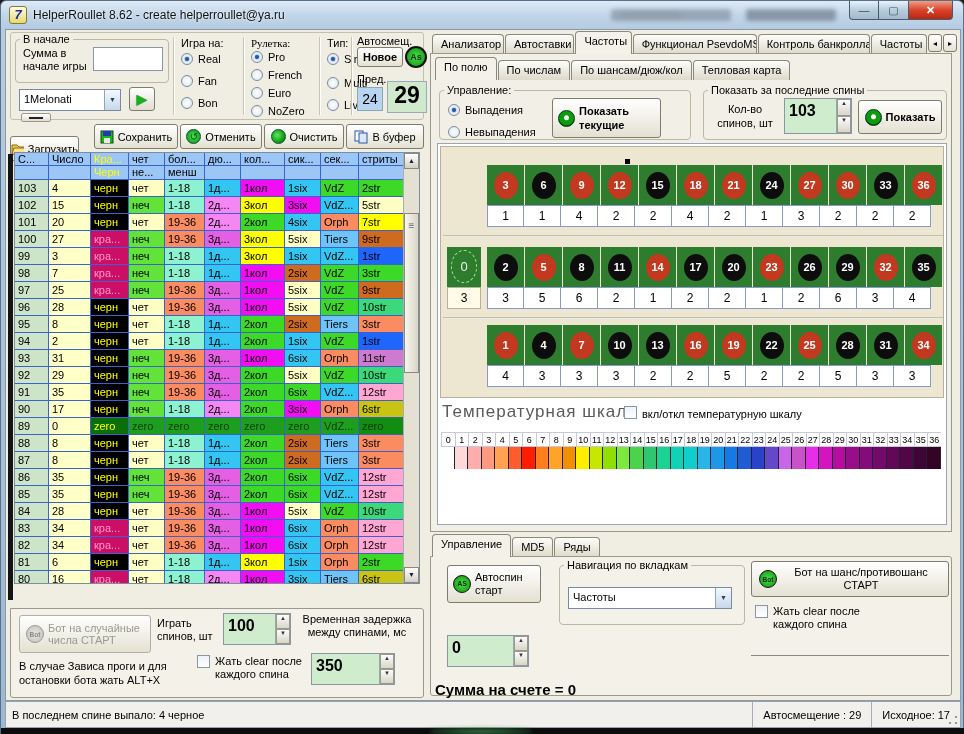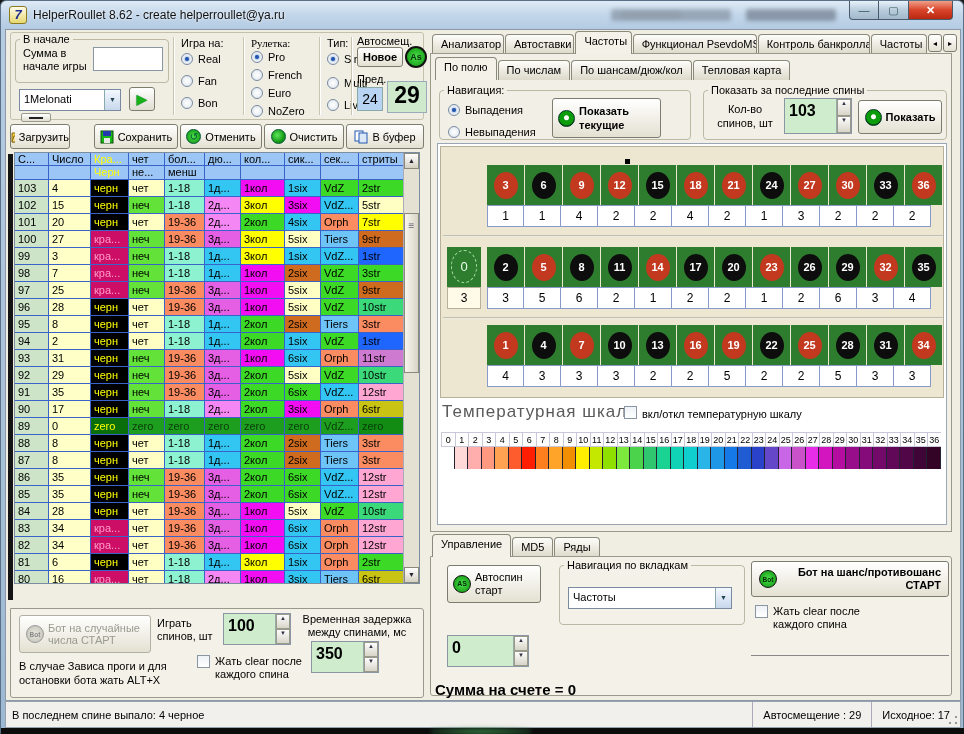--- a/index.html
+++ b/index.html
@@ -194,21 +194,21 @@
         <div class="vsep" style="left:340px;top:4px;height:78px;"></div>
         <div class="grp-label" style="left:346px;top:2px;">Автосмещ.</div>
         <div class="btn" style="left:346px;top:14px;width:46px;height:20px;font-weight:bold;">Новое</div>
         <div class="asbadge" style="left:394px;top:13px;width:22px;height:22px;line-height:19px;">As</div>
         <div class="grp-label" style="left:346px;top:40px;">Пред.</div>
         <div class="val24" style="left:346px;top:54px;width:26px;height:24px;">24</div>
         <div class="val29" style="left:376px;top:48px;width:40px;height:32px;">29</div>
       </div>
 
       <div class="toolbar">
-        <div class="btn" style="left:2px;width:60px;">
+        <div class="btn" style="left:2px;width:69px;margin-top:12px;">
           <svg width="17" height="13">
               <path d="M1 3 h5 l2 2 h8 v7 h-15z" fill="#f2c744" stroke="#8a6d10"></path>
               <path d="M3 6 h13 l-2 6 h-13z" fill="#ffe08a" stroke="#8a6d10"></path>
             </svg>
           <span>Загрузить</span>
           </div>
         <div class="btn" style="left:86px;width:84px;">
           <svg width="14" height="14">
               <rect x="1" y="1" width="12" height="12" fill="#18b818" stroke="#064f06"></rect>
               <rect x="3" y="1" width="8" height="5" fill="#2438b0"></rect>
@@ -569,21 +569,21 @@
               <div>▲</div>
               <div>▼</div>
             </div>
           </div>
         <div class="lbl" style="left:8px;top:50px;width:176px;line-height:14px;">В случае Зависа проги и для остановки бота жать ALT+X</div>
         <div style="position:absolute;left:186px;top:46px;display:flex;gap:5px;">
           <span class="cb"></span>
           <span style="width:110px;line-height:13px;">Жать clear после каждого спина</span>
           </div>
         <div class="lbl" style="left:282px;top:4px;width:128px;line-height:13px;text-align:center;">Временная задержка между спинами, мс</div>
-        <div class="spin" style="left:300px;top:32px;width:68px;height:32px;">
+        <div class="spin" style="left:300px;top:44px;width:84px;height:32px;">
           <div class="val">350</div>
           <div class="arr">
               <div>▲</div>
               <div>▼</div>
             </div>
           </div>
       </div>
     </div>
 
     <div class="right">
@@ -600,21 +600,21 @@
 
       <div class="rframe">
         <div class="tabbar" style="left:4px;top:4px;height:22px;" id="subtabs">
             <div class="tab active">По полю</div>
             <div class="tab">По числам</div>
             <div class="tab">По шансам/дюж/кол</div>
             <div class="tab">Тепловая карта</div>
           </div>
 
         <fieldset style="left:8px;top:30px;width:252px;height:56px;background:#f2f0e6;">
-          <legend>Навигация:</legend>
+          <legend>Управление:</legend>
           <div class="radio" style="left:8px;top:8px;">
               <span class="rb on"></span>
               <span>Выпадения</span>
             </div>
           <div class="radio" style="left:8px;top:30px;">
               <span class="rb"></span>
               <span>Невыпадения</span>
             </div>
           <div class="btn" style="left:112px;top:2px;width:109px;height:40px;font-weight:bold;">
             <span class="eye"></span>
@@ -977,21 +977,21 @@
           </div>
         <fieldset style="left:128px;top:2px;width:186px;height:66px;background:#f4f2e8;">
           <legend>Навигация по вкладкам</legend>
           <div class="combo" style="left:8px;top:16px;width:164px;height:22px;">
             <div class="ctext">Частоты</div>
             <div class="cbtn">▼</div>
             </div>
         </fieldset>
         <div class="btn" style="left:320px;top:4px;width:198px;height:36px;padding:2px;">
           <span class="boticon">Bot</span>
-          <span style="width:160px;line-height:13px;text-align:right;font-weight:bold;">Бот на шанс/противошанс СТАРТ</span>
+          <span style="width:160px;line-height:13px;text-align:center;">Бот на шанс/противошанс СТАРТ</span>
           </div>
         <div style="position:absolute;left:324px;top:48px;display:flex;gap:5px;">
           <span class="cb"></span>
           <span style="width:120px;line-height:13px;">Жать clear после каждого спина</span>
           </div>
         <div class="hline" style="left:320px;top:98px;width:198px;"></div>
         <div class="sumtext" style="left:4px;top:124px;">Сумма на счете = 0</div>
       </div>
     </div>
   </div>

